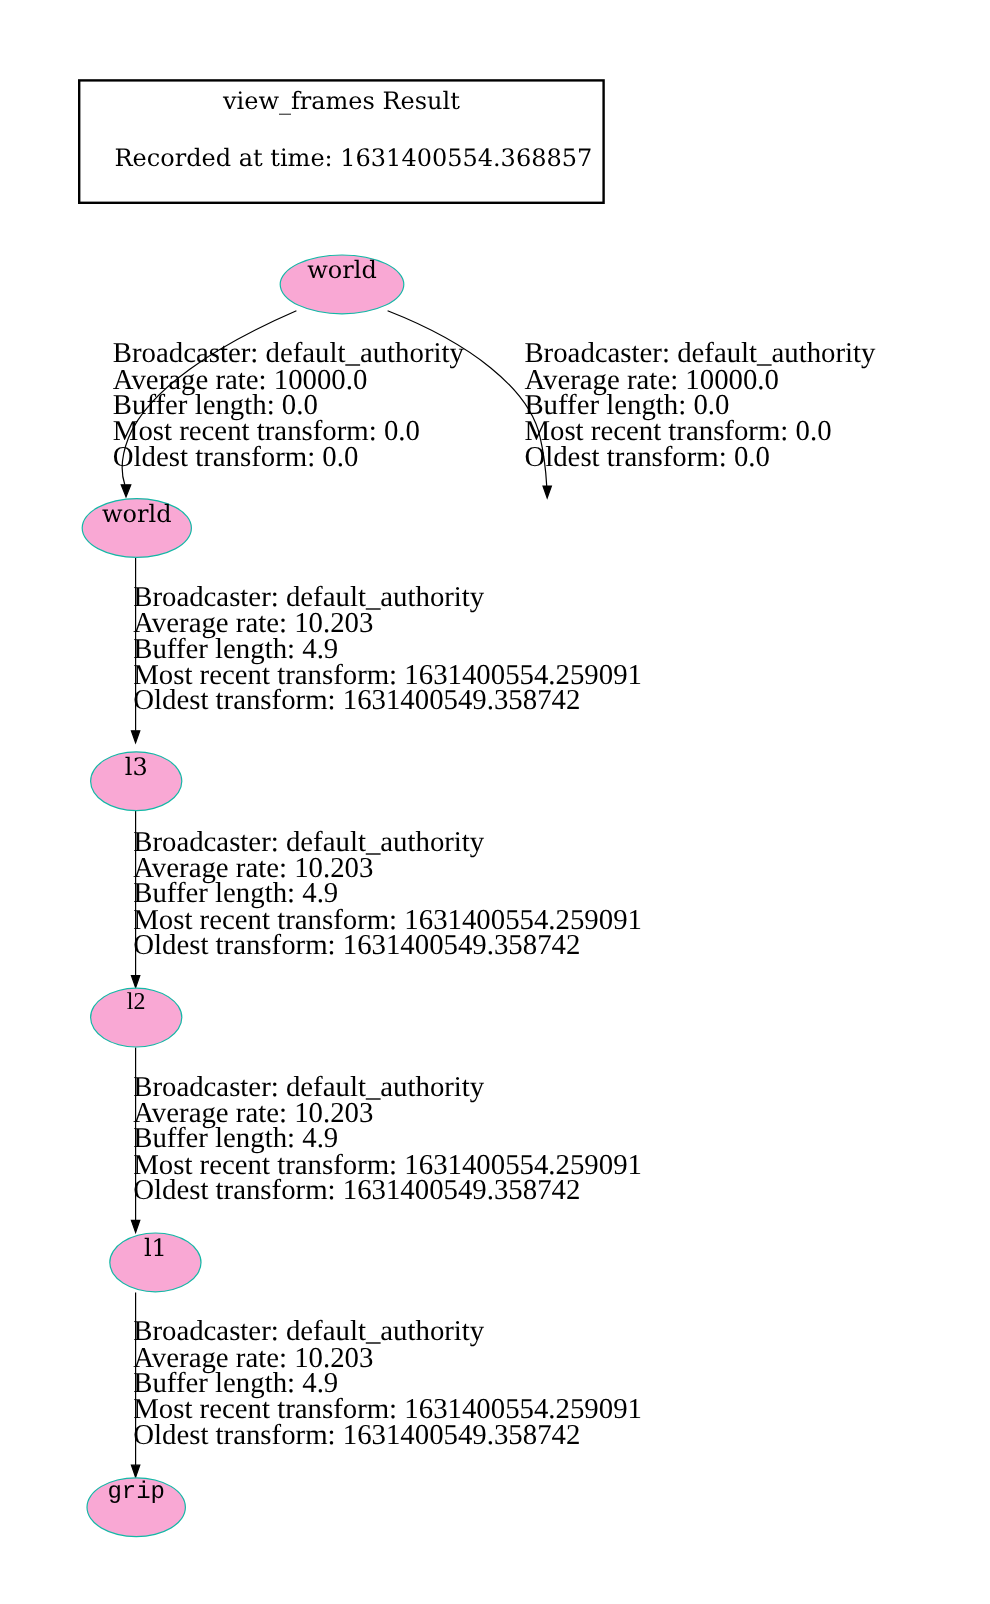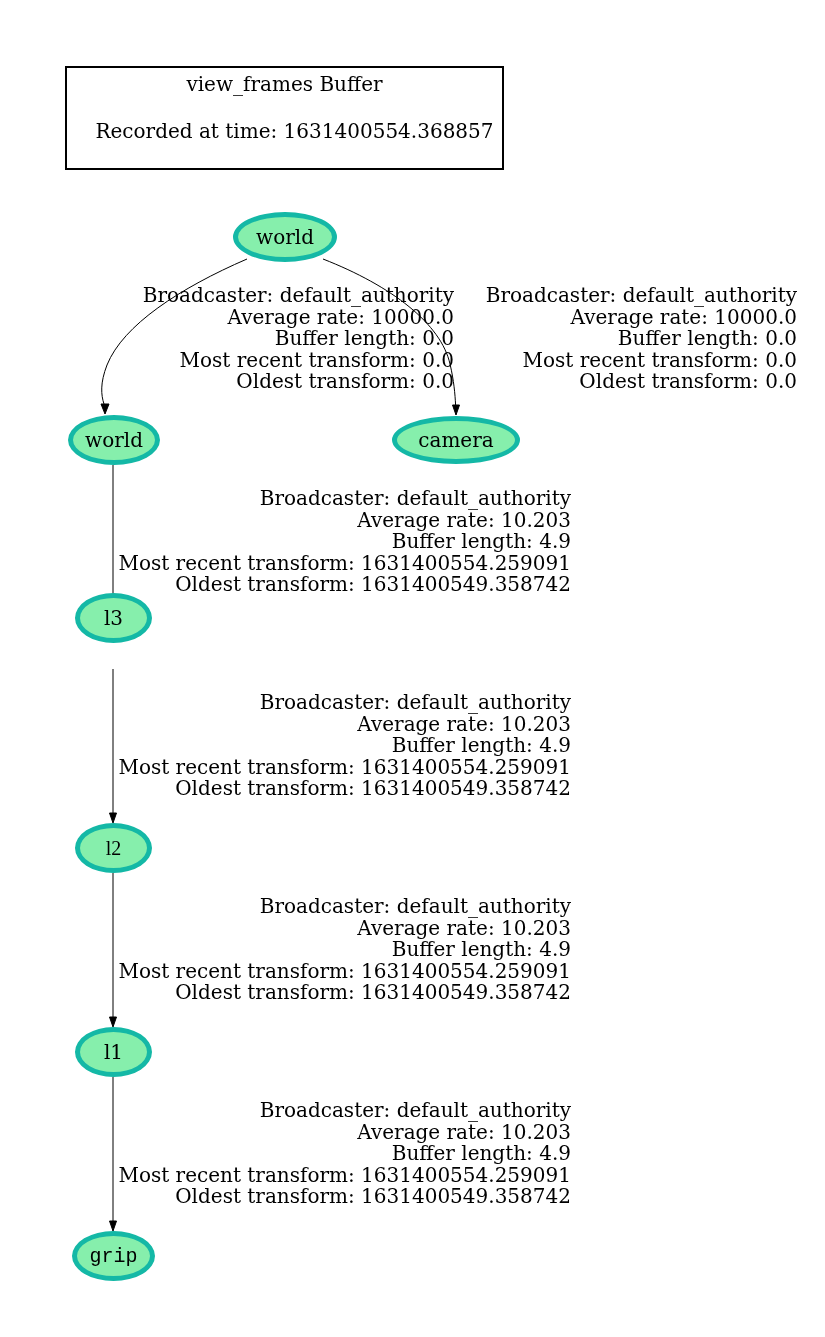--- a/index.html
+++ b/index.html
@@ -29,43 +29,44 @@
     left: 0; right: 0;
     text-align: center;
     font-size: 20px;
     line-height: 22px;
     white-space: nowrap;
   }
   .result-title    { top: 5px; }
   .result-recorded { top: 52px; padding-left: 20px; }
   .node {
     position: absolute;
-    border: 5px solid #14b8a6;
+    border: 1px solid #14b8a6;
     border-radius: 50%;
-    background: #86efac;
+    background: #f9a8d4;
     box-sizing: border-box;
     display: flex;
-    align-items: center;
+    align-items: flex-start;
     justify-content: center;
     font-size: 20px;
     white-space: nowrap;
   }
   .node-world  { left: 233px; top: 212px; width: 104px; height: 50px; }
   .node-base   { left:  68px; top: 415px; width:  92px; height: 50px; }
   .node-camera { left: 392px; top: 416px; width: 128px; height: 48px; }
-  .node-l3     { left:  75px; top: 593px; width:  77px; height: 50px; }
+  .node-l3     { left:  75px; top: 626px; width:  77px; height: 50px; }
   .node-l2     { left:  75px; top: 823px; width:  77px; height: 50px; font-family: Liberation Serif, serif; }
-  .node-l1     { left:  75px; top: 1027px; width: 77px; height: 50px; }
+  .node-l1     { left:  91px; top: 1027px; width: 77px; height: 50px; }
   .node-grip   { left:  72px; top: 1231px; width: 83px; height: 50px; font-family: Liberation Mono, monospace; }
   .edge-label {
     position: absolute;
-    text-align: right;
-    font-size: 20px;
+    text-align: left;
+    font-size: 24px;
     line-height: 21.5px;
     white-space: nowrap;
+    font-family: Liberation Serif, serif;
   }
   .el-world-base   { left:  94px; top:  285px; width: 360px; }
   .el-world-camera { left: 437px; top:  285px; width: 360px; }
   .el-base-l3      { left: 111px; top:  488px; width: 460px; }
   .el-l3-l2        { left: 111px; top:  692px; width: 460px; }
   .el-l2-l1        { left: 111px; top:  896px; width: 460px; }
   .el-l1-grip      { left: 111px; top: 1100px; width: 460px; }
   svg path { fill: none; stroke: #000000; stroke-width: 1; }
   svg polygon { fill: #000000; stroke: #000000; }
 </style>
@@ -89,32 +90,29 @@
     <polygon points="113,823 109.5,813 116.5,813"></polygon>
 
     <path d="M 113,873 L 113,1017"></path>
     <polygon points="113,1027 109.5,1017 116.5,1017"></polygon>
 
     <path d="M 113,1077 L 113,1221"></path>
     <polygon points="113,1231 109.5,1221 116.5,1221"></polygon>
   </svg>
 
   <div class="result-box">
-    <div class="line result-title">view_frames Buffer</div>
+    <div class="line result-title">view_frames Result</div>
     <div class="line result-recorded">Recorded at time: 1631400554.368857</div>
   </div>
 
   <div class="node node-world">
     <span>world</span>
   </div>
   <div class="node node-base">
     <span>world</span>
-  </div>
-  <div class="node node-camera">
-    <span>camera</span>
   </div>
   <div class="node node-l3">
     <span>l3</span>
   </div>
   <div class="node node-l2">
     <span>l2</span>
   </div>
   <div class="node node-l1">
     <span>l1</span>
   </div>

